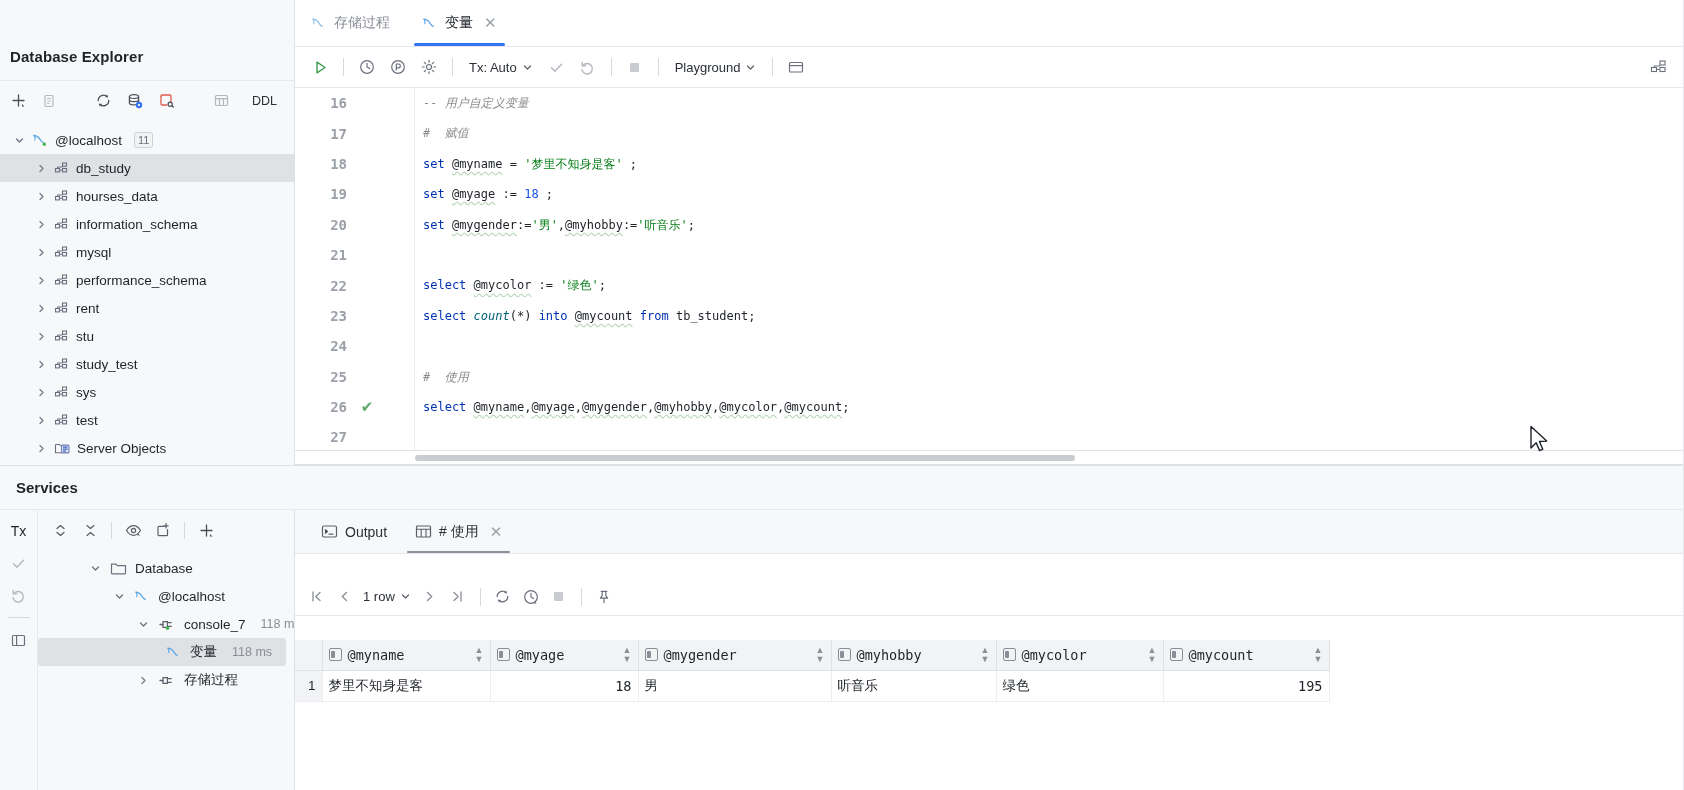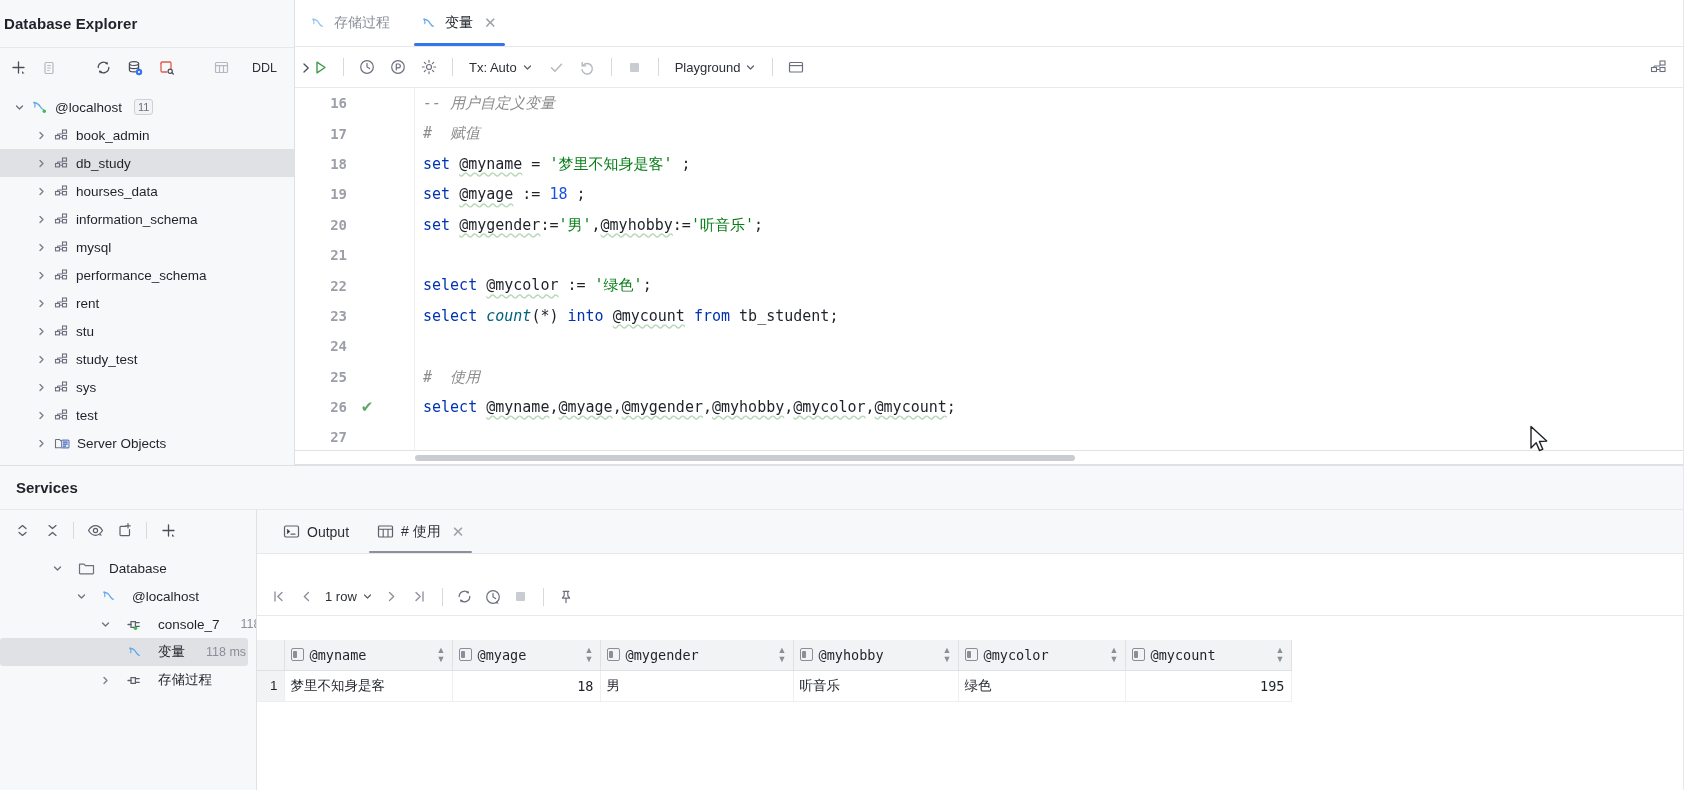--- a/index.html
+++ b/index.html
@@ -12,22 +12,22 @@
     overflow: hidden;
   }
   .app { width: 1684px; height: 790px; display: flex; flex-direction: column; position: relative; }
 
   
   .top-region { height: 465px; display: flex; }
 
   
   .explorer { width: 295px; height: 465px; background: #f7f8fa; display: flex; flex-direction: column;
               border-right: 1px solid #dfe1e5; }
-  .explorer-title { height: 47px; display: flex; align-items: center; padding-left: 4px;
-                    font-size: 15px; font-weight: 700; color: #1f2329; letter-spacing: .1px; }
+  .explorer-title { height: 47px; display: flex; align-items: center; padding-left: 10px;
+                    font-size: 15px; font-weight: 700; color: #1f2329; letter-spacing: .1px; margin-top: 33px; }
   .explorer-toolbar { height: 40px; display: flex; align-items: center; gap: 14px; padding: 0 6px 0 10px;
                       border-top: 1px solid #e6e8eb; }
   .tb-btn { width: 28px; height: 26px; display: flex; align-items: center; justify-content: center;
             border-radius: 4px; color: #6c707e; cursor: default; position: relative; }
   .tb-btn.text { width: auto; padding: 0 8px; font-size: 12.5px; color: #2b2f36; }
   .tb-sep { width: 1px; height: 17px; background: #d6d9de; margin: 0 5px; }
 
   .tree { flex: 1; overflow: hidden; padding-top: 6px; font-size: 13.5px; }
   .tnode { height: 28px; display: flex; align-items: center; gap: 6px; padding-left: 12px; white-space: nowrap; }
   .tnode.sel { background: #dfe1e5; }
@@ -58,21 +58,21 @@
              color: #2b2f36; border-radius: 4px; }
   .rt-sep { width: 1px; height: 18px; background: #d6d9de; margin: 0 7px; }
   .spacer { flex: 1; }
 
   
   .code-wrap { flex: 1; display: flex; overflow: hidden; position: relative; background: #fff; }
   .gutter { width: 120px; flex: 0 0 120px; background: #fff; border-right: 1px solid #eceef1; position: relative; }
   .gline { height: 30.4px; display: flex; align-items: center; justify-content: flex-start; }
   .gnum { width: 52px; text-align: right; font-family: "DejaVu Sans Mono", monospace; font-size: 14px; color: #9b9fa7; font-weight: bold; }
   .gmark { width: 40px; display: flex; align-items: center; justify-content: center; color: #59a869; font-size: 15px; }
-  .code { flex: 1; padding-left: 8px; font-family: "DejaVu Sans Mono", monospace; font-size: 15px;
+  .code { flex: 1; padding-left: 8px; font-family: "DejaVu Sans Mono", monospace; font-size: 12px;
           line-height: 30.4px; white-space: pre; overflow: hidden; }
   .kw   { color: #0033b3; }
   .num  { color: #1750eb; }
   .str  { color: #067d17; }
   .fn   { color: #00627a; font-style: italic; }
   .cmt  { color: #8c8c8c; font-style: italic; }
   .plain{ color: #1f2329; }
   .sq   { text-decoration: underline; text-decoration-style: wavy; text-decoration-color: #b9d8b9;
           text-underline-offset: 3px; }
   .code-bottom-border { position: absolute; left: 0; right: 0; bottom: 0; height: 1px; background: #e0e2e6; }
@@ -85,21 +85,21 @@
 
   .svc-rail { width: 38px; flex: 0 0 38px; background: #f7f8fa; display: flex; flex-direction: column;
               align-items: center; padding-top: 6px; gap: 2px; border-right: 1px solid #e6e8eb; }
   .rail-btn { width: 30px; height: 30px; display: flex; align-items: center; justify-content: center; color: #6c707e; }
   .rail-sep { width: 22px; height: 1px; background: #d6d9de; margin: 5px 0; }
 
   .svc-tree-col { width: 257px; flex: 0 0 257px; background: #f7f8fa; display: flex; flex-direction: column;
                   border-right: 1px solid #dfe1e5; }
   .svc-tree-toolbar { height: 40px; display: flex; align-items: center; gap: 2px; padding-left: 8px; }
   .svc-tree { flex: 1; padding-top: 4px; font-size: 13.5px; overflow: hidden; }
-  .snode { height: 28px; display: flex; align-items: center; gap: 14px; white-space: nowrap; }
+  .snode { height: 28px; display: flex; align-items: center; gap: 8px; white-space: nowrap; }
   .snode.sel { background: #dfe1e5; border-radius: 3px; margin-right: 8px; }
   .ms { color: #8a8e96; font-size: 12.5px; margin-left: 7px; }
 
   .result-col { flex: 1; display: flex; flex-direction: column; background: #fff; min-width: 0; gap: 24px; }
   .res-tabs { height: 44px; display: flex; align-items: stretch; padding-left: 12px; background: #f7f8fa;
               border-bottom: 1px solid #e6e8eb; }
   .rtab { display: flex; align-items: center; gap: 7px; padding: 0 14px; font-size: 14px; color: #2b2f36;
           position: relative; }
   .rtab.active::after { content: ""; position: absolute; left: 6px; right: 6px; bottom: 0; height: 2.5px;
                         background: #8b9099; border-radius: 2px; }
@@ -205,36 +205,20 @@
             <svg width="17" height="16" viewBox="0 0 17 16">
                 <path d="M2 3.5c2.6.3 5 2 6.4 4.3.9 1.5 1.8 2.6 3.4 3.2" fill="none" stroke="#5fa8e8" stroke-width="1.3" stroke-linecap="round"></path>
                 <path d="M2 3.5c1.1 1.5 1.3 3.2.8 4.6" fill="none" stroke="#5fa8e8" stroke-width="1.2" stroke-linecap="round"></path>
                 <circle cx="12.3" cy="12.2" r="1.7" fill="#3fb950"></circle>
               </svg>
           </span>
           <span class="tlabel">@localhost</span>
           <span class="badge">11</span>
         </div>
 
-        <div class="tnode ind2">
-          <span class="arrow">
-              <svg width="11" height="11" viewBox="0 0 11 11">
-                <path d="M4 2.5l3 3-3 3" fill="none" stroke="#7a7e87" stroke-width="1.3" stroke-linecap="round" stroke-linejoin="round"></path>
-              </svg>
-            </span>
-          <span>
-              <svg width="16" height="14" viewBox="0 0 16 14">
-                <rect x="1.5" y="7.5" width="4" height="3.4" fill="none" stroke="#6c707e" stroke-width="1.1"></rect>
-                <rect x="8.5" y="2" width="4" height="3.2" fill="none" stroke="#6c707e" stroke-width="1.1"></rect>
-                <rect x="8.5" y="7.5" width="4" height="3.4" fill="none" stroke="#6c707e" stroke-width="1.1"></rect>
-                <path d="M6 9.2h2.2M3.5 7.5V6h5V5.2" fill="none" stroke="#6c707e" stroke-width="1"></path>
-              </svg>
-            </span>
-          <span class="tlabel">book_admin</span>
-        </div>
         <div class="tnode ind2 sel">
           <span class="arrow">
               <svg width="11" height="11" viewBox="0 0 11 11">
                 <path d="M4 2.5l3 3-3 3" fill="none" stroke="#7a7e87" stroke-width="1.3" stroke-linecap="round" stroke-linejoin="round"></path>
               </svg>
             </span>
           <span>
               <svg width="16" height="14" viewBox="0 0 16 14">
                 <rect x="1.5" y="7.5" width="4" height="3.4" fill="none" stroke="#6c707e" stroke-width="1.1"></rect>
                 <rect x="8.5" y="2" width="4" height="3.2" fill="none" stroke="#6c707e" stroke-width="1.1"></rect>
@@ -563,20 +547,43 @@
       <div style="height:14px;position:relative;background:#fff;border-bottom:1px solid #dfe1e5">
         <div style="position:absolute;left:120px;top:4px;width:660px;height:6px;background:#c9ccd1;border-radius:3px"></div>
       </div>
     </div>
   </div>
 
   <div class="services">
     <div class="svc-title">Services</div>
 
     <div class="svc-body">
+      <div class="svc-rail">
+        <div class="rail-btn" style="font-size:14px;color:#1f2329;font-weight:500;">
+          <span>Tx</span>
+        </div>
+        <div class="rail-btn">
+          <svg width="17" height="17" viewBox="0 0 17 17">
+              <path d="M3.5 8.8l3.4 3.4 6.6-7" fill="none" stroke="#b4b8bf" stroke-width="1.5" stroke-linecap="round" stroke-linejoin="round"></path>
+            </svg>
+        </div>
+        <div class="rail-btn">
+          <svg width="17" height="17" viewBox="0 0 17 17">
+              <path d="M4 6.6a5.2 5.2 0 1 1-1 4" fill="none" stroke="#b4b8bf" stroke-width="1.4" stroke-linecap="round"></path>
+              <path d="M3.2 3.4v3.5h3.5" fill="none" stroke="#b4b8bf" stroke-width="1.4" stroke-linecap="round" stroke-linejoin="round"></path>
+            </svg>
+        </div>
+        <div class="rail-sep"></div>
+        <div class="rail-btn">
+          <svg width="17" height="17" viewBox="0 0 17 17">
+              <rect x="2.5" y="3.5" width="12" height="10" rx="1" fill="none" stroke="#6c707e" stroke-width="1.2"></rect>
+              <path d="M6.6 3.5v10" stroke="#6c707e" stroke-width="1.2"></path>
+            </svg>
+        </div>
+      </div>
 
       <div class="svc-tree-col">
         <div class="svc-tree-toolbar">
           <div class="tb-btn">
             <svg width="15" height="15" viewBox="0 0 15 15">
                 <path d="M4 5.6l3.5-3 3.5 3M4 9.4l3.5 3 3.5-3" fill="none" stroke="#5c6069" stroke-width="1.3" stroke-linecap="round" stroke-linejoin="round"></path>
               </svg>
           </div>
           <div class="tb-btn">
             <svg width="15" height="15" viewBox="0 0 15 15">

